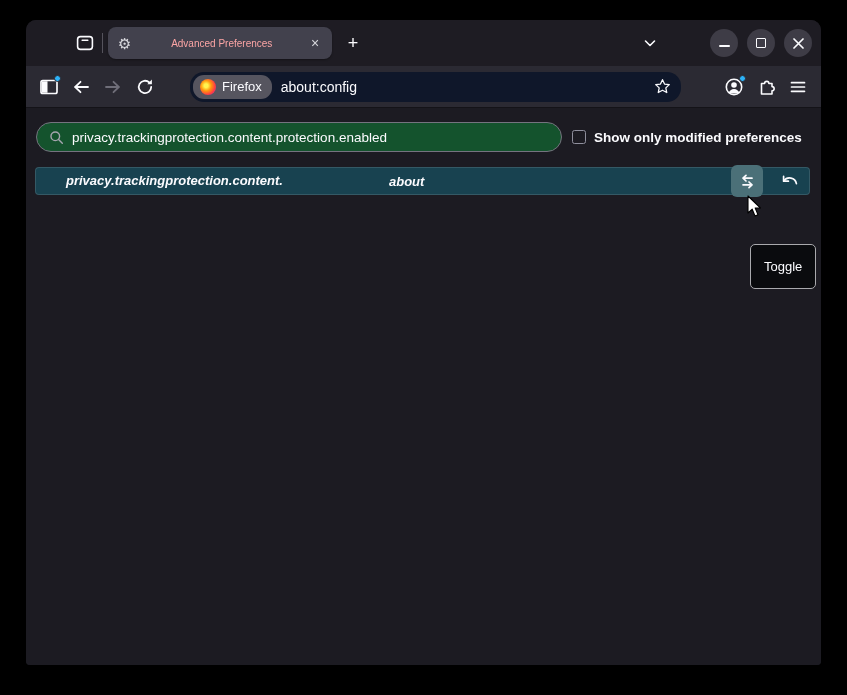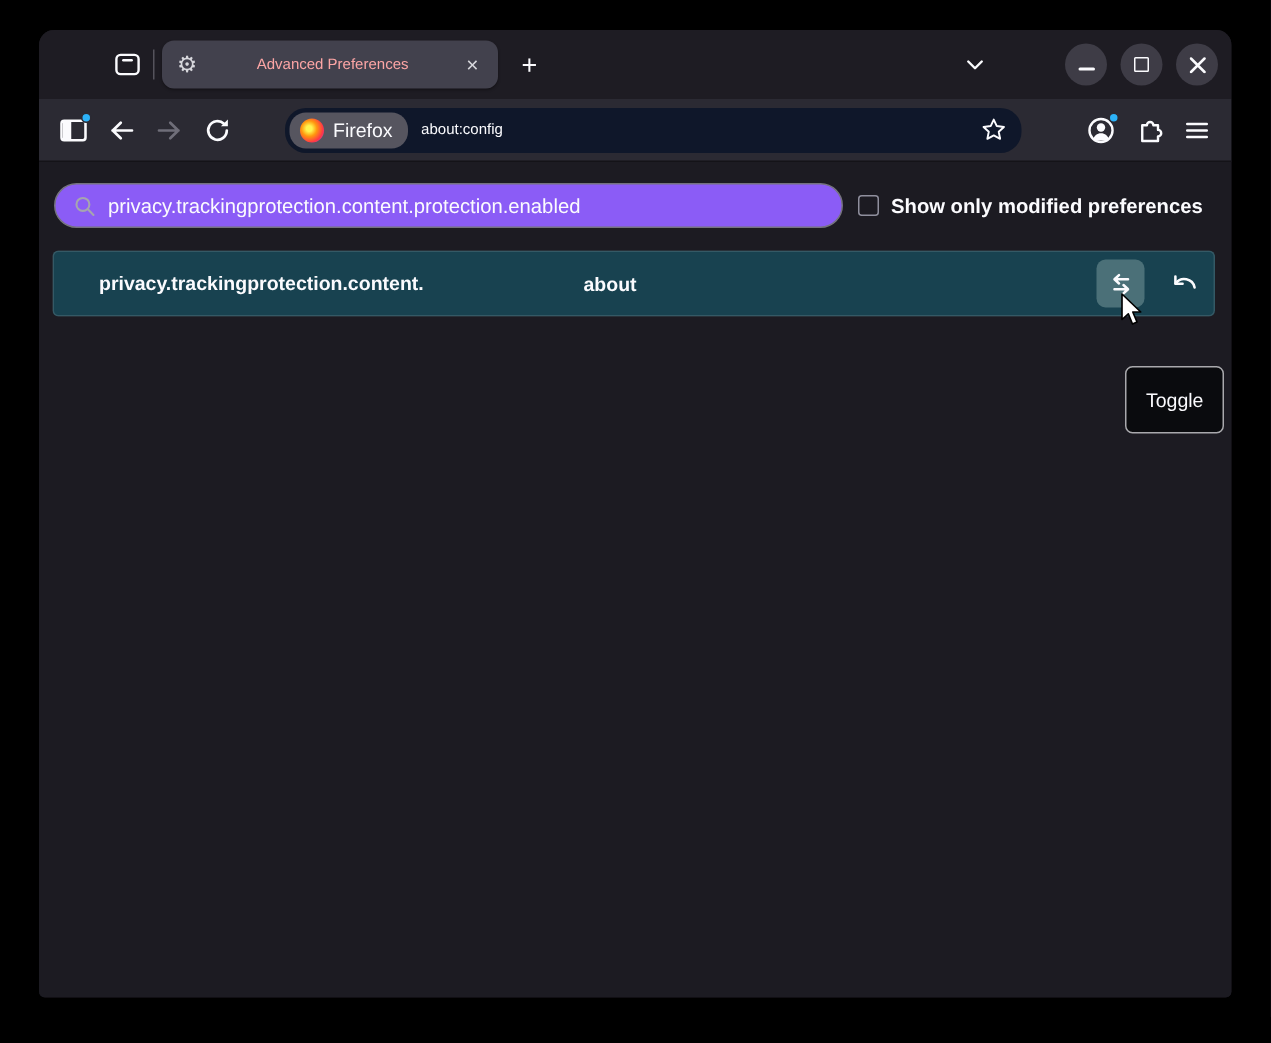--- a/index.html
+++ b/index.html
@@ -29,37 +29,37 @@
   
   .toolbar { height:42px; background:#2b2a33; display:flex; align-items:center; padding:0 8px; border-bottom:1px solid #141318; }
   .nav-btn { width:30px; height:30px; display:flex; align-items:center; justify-content:center; border-radius:4px; position:relative; flex:none; }
   .nav-btn + .nav-btn { margin-left:2px; }
   .badge-dot { position:absolute; top:3px; right:3px; width:7px; height:7px; border-radius:50%; background:#2cb2f8; border:1px solid #2b2a33; }
   .urlbar { flex:1; height:30px; margin:0 38px 0 30px; background:#0f172a; border-radius:14px; display:flex; align-items:center; padding:0 10px 0 3px; }
   .identity-chip { height:24px; background:#56555f; border-radius:11px; display:flex; align-items:center; padding:0 10px 0 7px; gap:6px; flex:none; }
   .fx-logo { width:16px; height:16px; border-radius:50%;
              background:radial-gradient(circle at 38% 42%, #fff44f 0 14%, #ff980e 38%, #ff3647 68%, #9059ff 100%); }
   .chip-label { font-size:13px; color:#fbfbfe; }
-  .url-text { font-size:10px; color:#fbfbfe; margin-left:9px; flex:1; white-space:nowrap; overflow:hidden; }
+  .url-text { font-size:14px; color:#fbfbfe; margin-left:9px; flex:1; white-space:nowrap; overflow:hidden; }
   .star-btn { flex:none; display:flex; align-items:center; }
 
   
   .content { position:relative; height:557px; background:#1c1b22; }
   .search-row { position:absolute; left:10px; right:10px; top:14px; height:30px; display:flex; align-items:center; }
-  .search-box { width:526px; height:30px; border:1px solid #75737f; background:#8b5cf6; border-radius:15px;
+  .search-box { width:526px; height:30px; border:1px solid #75737f; background:#14532d; border-radius:15px;
                 display:flex; align-items:center; flex:none; }
   .search-box input { background:transparent; border:none; outline:none; color:#fbfbfe; font-size:13.5px;
                       font-family:inherit; flex:1; padding:0; }
   .mag { margin:0 8px 0 12px; flex:none; display:flex; }
   .chk-wrap { display:flex; align-items:flex-start; margin-left:10px;font-weight:bold; }
   .checkbox { width:14px; height:14px; border:1.5px solid #8f8f9d; border-radius:2.5px; background:transparent; flex:none; }
   .chk-label { font-size:13.5px; color:#fbfbfe; margin-left:8px; white-space:nowrap; }
 
-  .pref-row { position:absolute; left:9px; top:59px; width:775px; height:44px; background:#184250;
-              border:1px solid rgba(255,255,255,.12); border-radius:4px; display:flex; align-items:center; }
+  .pref-row { position:absolute; left:9px; top:59px; width:775px; height:28px; background:#184250;
+              border:1px solid rgba(255,255,255,.12); border-radius:4px; display:flex; align-items:center;font-style:italic; }
   .pref-name { margin-left:30px; width:323px; font-size:13px; font-weight:700; color:#fbfbfe; line-height:16px; }
   .pref-name span { display:block; }
   .pref-value { font-size:13px; font-weight:700; color:#fbfbfe; }
   .toggle-btn { margin-left:auto; width:32px; height:32px; border-radius:6px; background:#4b7078;
                 display:flex; align-items:center; justify-content:center; flex:none; }
   .undo-btn { width:28px; height:28px; margin:0 6px 0 12px; display:flex; align-items:center; justify-content:center;
               border-radius:4px; flex:none; }
 
   .tooltip { position:absolute; left:724px; top:136px; background:#0a0b0e; border:1px solid #a9a9ad;
              border-radius:5px; padding:14px 13px; font-size:13px; color:#fbfbfe; white-space:nowrap; }

